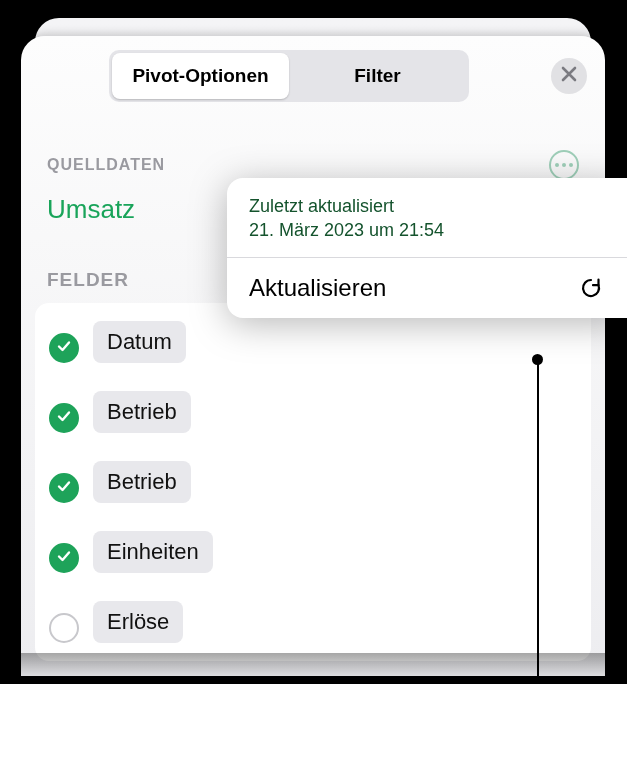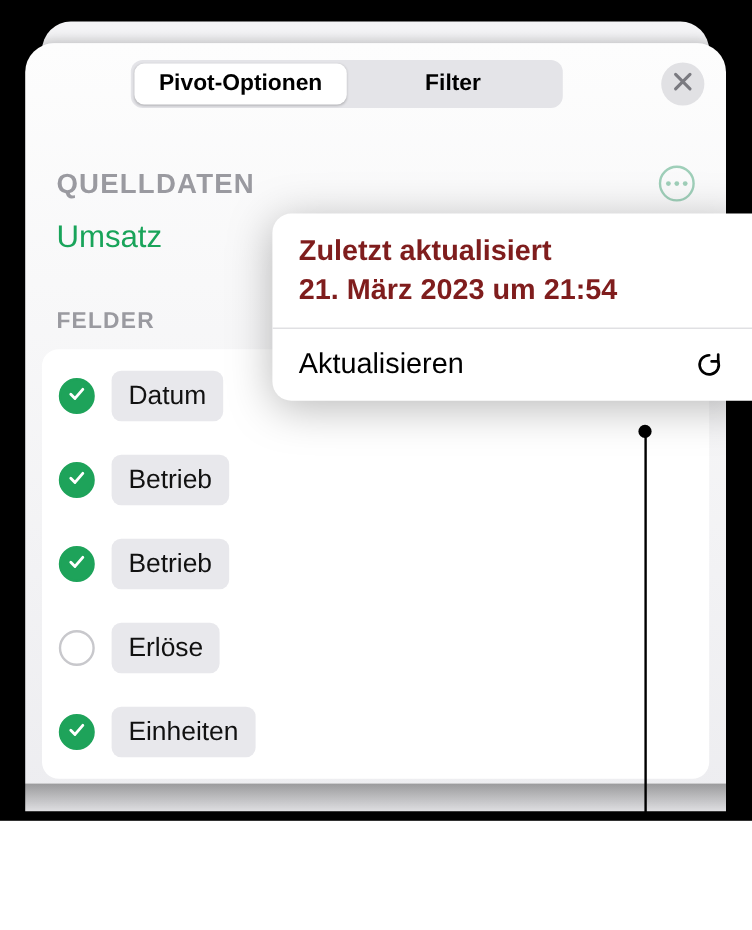--- a/index.html
+++ b/index.html
@@ -3,44 +3,44 @@
 <meta charset="utf-8">
 <style>
 html,body{margin:0;padding:0;font-family:-apple-system,Helvetica,Arial,sans-serif;background:#fff;}
 .stage{width:627px;height:775px;position:relative;background:#000;}
 .sheet-stack{position:absolute;left:21px;top:18px;width:584px;height:665px;}
 .back-sheet{position:absolute;left:14px;top:0;width:556px;height:640px;background:linear-gradient(#f4f4f6,#ececef);border-radius:24px 24px 0 0;box-shadow:0 2px 8px rgba(0,0,0,.25);}
 .front-sheet{position:absolute;left:0;top:18px;width:584px;height:640px;background:linear-gradient(#fdfdfd,#ededf0);border-radius:24px 24px 0 0;box-shadow:0 -2px 10px rgba(0,0,0,.2);overflow:hidden;}
 .shadow-line{position:absolute;left:0;right:0;top:653px;height:28px;background:linear-gradient(rgba(0,0,0,.35),rgba(0,0,0,0));}
 
 .tabbar{display:flex;align-items:center;padding:14px 18px 10px 18px;gap:12px;}
-.seg{flex:1;max-width:360px;margin-left:70px;background:#e4e4e8;border-radius:10px;display:flex;padding:3px;height:40px;box-sizing:border-box;position:relative;}
+.seg{flex:1;max-width:360px;margin-left:70px;background:#e4e4e8;border-radius:10px;display:flex;padding:3px;height:52px;box-sizing:border-box;position:relative;}
 .seg .seg-item{flex:1;display:flex;align-items:center;justify-content:center;font-size:19px;font-weight:600;color:#000;border-radius:8px;}
 .seg .seg-item.active{background:#fff;box-shadow:0 1px 2px rgba(0,0,0,.2);}
 .close{margin-left:auto;width:36px;height:36px;border-radius:18px;background:#e1e1e4;display:flex;align-items:center;justify-content:center;}
 .close svg{width:16px;height:16px;}
 
 .section-hdr{display:flex;align-items:center;padding:38px 26px 4px 26px;}
-.section-hdr .lbl{flex:1;font-size:23px;letter-spacing:1px;font-weight:600;color:#9a9aa0;}
+.section-hdr .lbl{flex:1;font-size:16px;letter-spacing:1px;font-weight:600;color:#9a9aa0;}
 .more{width:30px;height:30px;border-radius:15px;border:2.4px solid #9fcfb9;display:flex;align-items:center;justify-content:center;gap:3px;box-sizing:border-box;}
 .more .dot{width:4px;height:4px;border-radius:2px;background:#9fcfb9;}
 
 .source{padding:10px 26px 0 26px;font-size:26px;font-weight:500;color:#19a45a;}
 
 .fields-hdr{padding:44px 26px 0 26px;font-size:19px;letter-spacing:1px;font-weight:600;color:#9a9aa0;}
 .fields{margin:12px 14px 0 14px;background:#fff;border-radius:14px;padding:4px 0;}
-.field{display:flex;align-items:center;padding:14px 14px;gap:14px;}
+.field{display:flex;align-items:flex-end;padding:14px 14px;gap:14px;}
 .chk{width:30px;height:30px;border-radius:15px;border:2px solid #c8c8cc;box-sizing:border-box;display:flex;align-items:center;justify-content:center;}
 .chk.on{background:#1ea35a;border-color:#1ea35a;}
 .chk.on svg{width:16px;height:16px;}
 .pill{background:#e8e8ec;border-radius:8px;padding:8px 14px;font-size:22px;color:#111;}
 
 .popover{position:absolute;top:178px;right:0;width:400px;background:#fff;border-radius:16px 0 0 16px;filter:drop-shadow(0 6px 18px rgba(0,0,0,.28));overflow:hidden;}
 .pop-row{display:flex;align-items:center;padding:16px 22px;justify-content:center;}
-.pop-meta{display:block;padding:16px 22px 14px 22px;font-size:24px;line-height:1.35;color:#7f1d1d;border-bottom:1px solid #d9d9dd;font-weight:bold;}
+.pop-meta{display:block;padding:16px 22px 14px 22px;font-size:18px;line-height:1.35;color:#14532d;border-bottom:1px solid #d9d9dd;}
 .pop-row .lbl{flex:1;font-size:24px;color:#000;}
 .refresh{width:28px;height:28px;display:flex;align-items:center;justify-content:center;}
 
 .callout-area{position:absolute;left:0;right:0;top:684px;bottom:0;background:#fff;}
 .leader{position:absolute;left:537px;top:360px;width:2px;height:350px;background:#000;pointer-events:none;}
 .leader::before{content:"";position:absolute;top:-6px;left:-5px;width:11px;height:11px;border-radius:6px;background:#000;}
 .callout{position:absolute;left:120px;right:28px;top:706px;text-align:right;font-size:22px;line-height:1.35;color:#000;}
 </style>
 </head>
 <body>
@@ -98,30 +98,30 @@
           </div>
           <div class="field">
             <div class="chk on">
               <span><svg viewBox="0 0 16 16">
                   <path d="M3 8.5 L6.5 12 L13 4.5" stroke="#fff" stroke-width="2.4" fill="none" stroke-linecap="round" stroke-linejoin="round"></path>
                 </svg></span>
             </div>
             <div class="pill">Betrieb</div>
           </div>
           <div class="field">
-            <div class="chk"></div>
-            <div class="pill">Erlöse</div>
-          </div>
-          <div class="field">
             <div class="chk on">
               <span><svg viewBox="0 0 16 16">
                   <path d="M3 8.5 L6.5 12 L13 4.5" stroke="#fff" stroke-width="2.4" fill="none" stroke-linecap="round" stroke-linejoin="round"></path>
                 </svg></span>
             </div>
             <div class="pill">Einheiten</div>
+          </div>
+          <div class="field">
+            <div class="chk"></div>
+            <div class="pill">Erlöse</div>
           </div>
         </div>
 
     </div>
   </div>
 
   <div class="popover">
     <div class="pop-meta">
       <span>Zuletzt aktualisiert</span><br>
       <span>21. März 2023 um 21:54</span>

